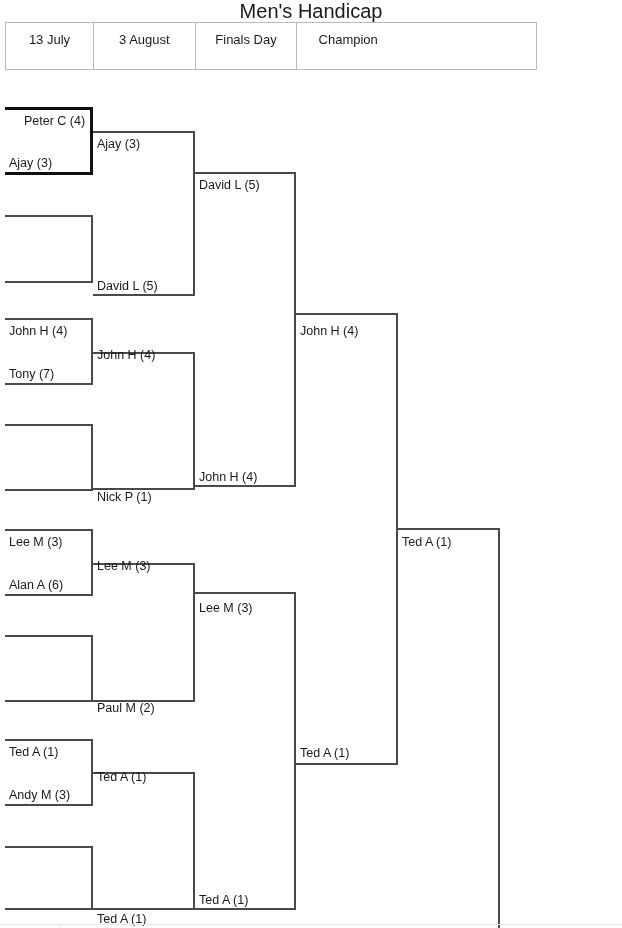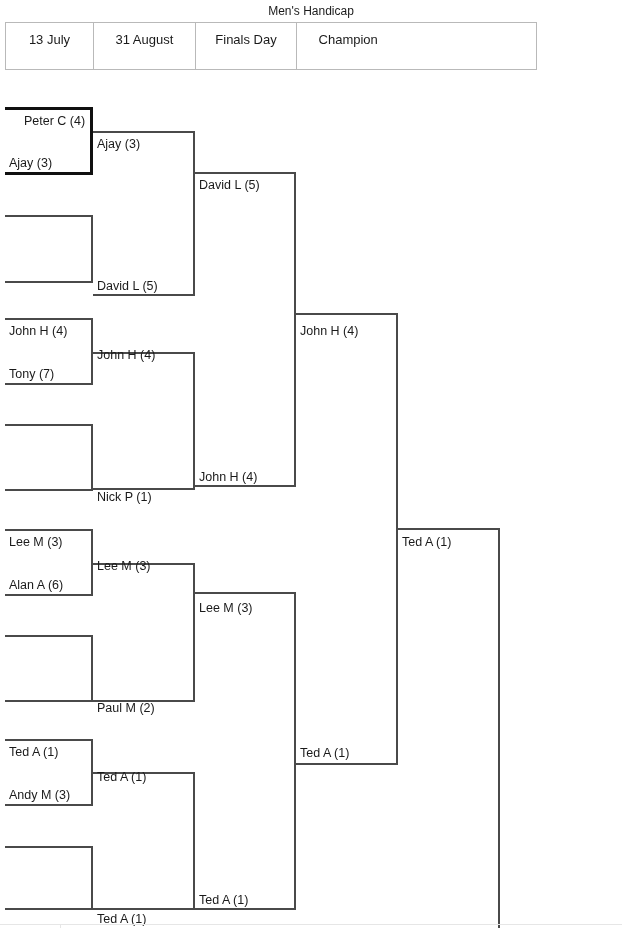--- a/index.html
+++ b/index.html
@@ -19,21 +19,21 @@
 
   
   #bracket-title {
     position: absolute;
     left: 0;
     top: 0;
     width: 622px;
     height: 22px;
     line-height: 22px;
     text-align: center;
-    font-size: 12px;
+    font-size: 20px;
     color: #1a1a1a;
   }
 
   
   #round-header {
     position: absolute;
     left: 5px;
     top: 22px;
     width: 532px;
     height: 48px;
@@ -121,21 +121,21 @@
     background: #e6e6e6;
   }
 </style>
 </head>
 <body>
 
 <div id="bracket-title">Men's Handicap</div>
 
 <div id="round-header">
   <div class="round-cell">13 July</div>
-  <div class="round-cell">31 August</div>
+  <div class="round-cell">3 August</div>
   <div class="round-cell">Finals Day</div>
   <div class="round-cell">Champion</div>
 </div>
 
 <div id="bracket-canvas">
 
   <div class="match heavy" style="left:5px; top:107px; width:88px; height:68px;"></div>
   <div class="slot-label" style="left:9px; top:114px;margin-left:15px;">Peter C (4)</div>
   <div class="slot-label" style="left:9px; top:156px;">Ajay (3)</div>
 

